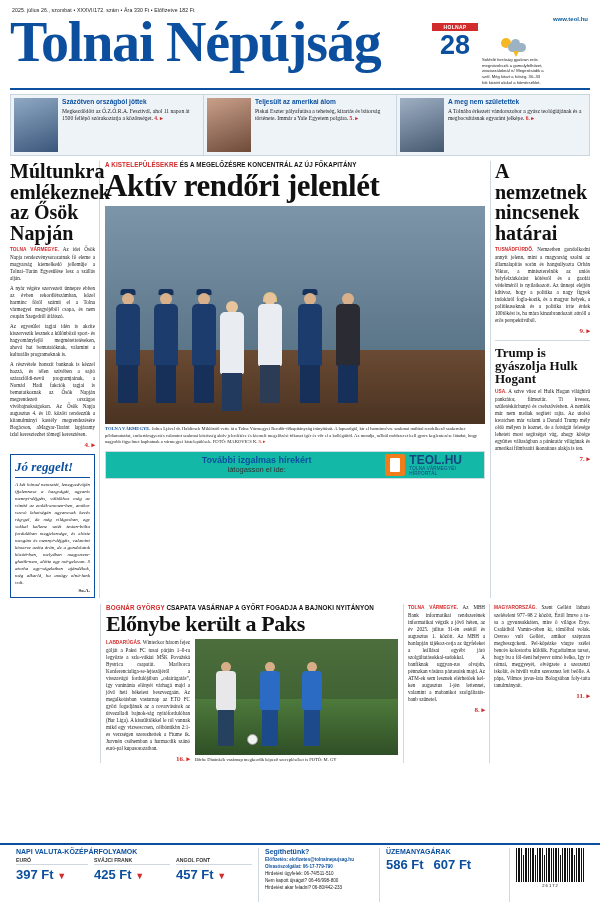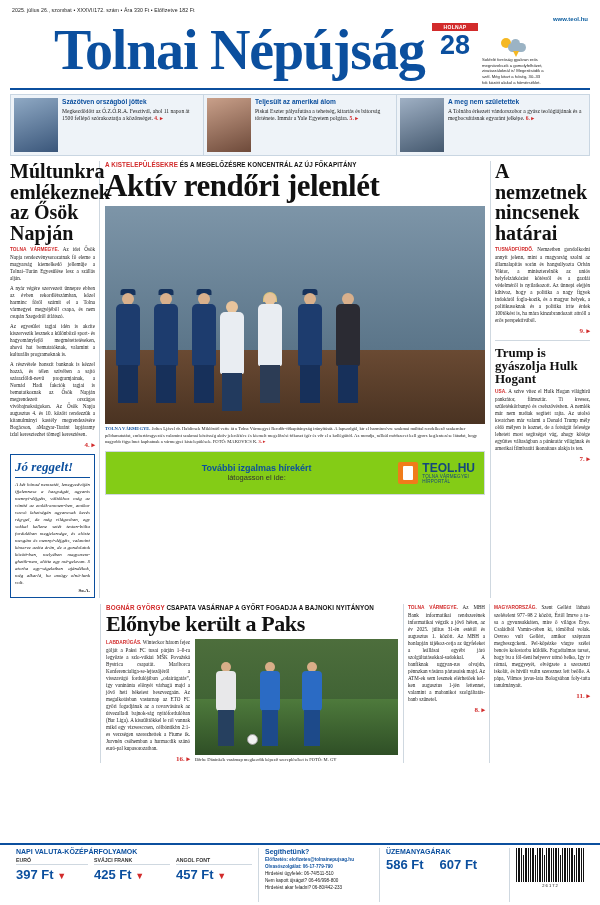--- a/index.html
+++ b/index.html
@@ -13,21 +13,21 @@
   }
   .page { position:relative; width:600px; height:905px; background:#fff; }
 
   
   .masthead { padding:4px 10px 0 10px; }
   .dateline {
     font-family:"Liberation Sans", sans-serif;
     font-size:5.2px; color:#222; letter-spacing:.1px;
     padding:3px 0 1px 2px;
   }
-  .mast-row { display:flex; align-items:center; justify-content:space-between;margin-left:44px; }
+  .mast-row { display:flex; align-items:flex-start; justify-content:space-between; }
   .mast-left { flex:1 1 auto; }
   .site-url {
     font-family:"Liberation Sans", sans-serif;
     font-size:6px; font-weight:bold; color:#0a5c9e;
     text-align:right; padding-right:2px; margin-bottom:1px;
   }
   .title {
     font-family:"Liberation Serif", serif;
     font-weight:bold; font-size:56px; line-height:0.95;
     color:#0b4f9e; letter-spacing:-1.2px;
@@ -117,22 +117,22 @@
   .jo-box { border:1px solid #0b4f9e; margin-top:5px; padding:4px; }
   .jo-title {
     font-family:"Liberation Serif", serif; font-weight:bold; font-style:italic;
     font-size:13px; color:#0b4f9e; border-bottom:1px solid #0b4f9e; padding-bottom:2px; margin-bottom:3px;
   }
   .jo-txt { font-size:5px; line-height:1.4; font-style:italic; text-align:justify; }
   .jo-sign { text-align:right; font-weight:bold; font-size:5px; margin-top:2px; }
 
   
   .teol {
-    margin:6px 0 0 0; border:1px solid #d0d8e0; background:#84cc16;
-    display:flex; align-items:center; height:44px; padding:0 9px;
+    margin:6px 0 0 0; border:1px solid #d0d8e0; background:#14b8a6;
+    display:flex; align-items:center; height:28px; padding:0 22px;
   }
   .teol-l { flex:1 1 auto; text-align:center; font-family:"Liberation Sans", sans-serif; }
   .teol-l .t1 { font-size:9px; font-weight:bold; color:#0b4f9e; }
   .teol-l .t2 { font-size:7.5px; color:#333; }
   .teol-r { display:flex; align-items:center; gap:4px; }
   .teol-logo-mark { width:20px; height:22px; background:#f07c1a; border-radius:2px; position:relative; }
   .teol-logo-mark:after { content:""; position:absolute; left:5px; top:4px; width:10px; height:14px; background:#fff; border-radius:1px; }
   .teol-name { font-family:"Liberation Sans", sans-serif; font-weight:bold; font-size:12px; color:#14477d; line-height:1; }
   .teol-sub { font-family:"Liberation Sans", sans-serif; font-size:4.6px; color:#14477d; letter-spacing:.2px; }
 
@@ -163,21 +163,21 @@
     font-family:"Liberation Sans", sans-serif; font-weight:bold;
     font-size:7px; color:#0b4f9e; margin-bottom:2px;
   }
   .cur-row { display:flex; gap:6px; }
   .cur { text-align:left; }
   .cur .c-name { font-family:"Liberation Sans", sans-serif; font-size:5.2px; font-weight:bold; color:#333; border-bottom:1px solid #cfd8e0; padding-bottom:1px; }
   .cur .c-val { font-family:"Liberation Sans", sans-serif; font-size:13px; font-weight:bold; color:#0b4f9e; margin-top:2px; }
   .arrow-down { color:#d22b2b; font-size:9px; }
   .help-txt { font-family:"Liberation Sans", sans-serif; font-size:4.6px; line-height:1.5; color:#222; }
   .help-txt .blue { color:#0b4f9e; font-weight:bold; }
-  .fuel-row { display:flex; gap:16px;align-items:flex-end; }
+  .fuel-row { display:flex; gap:10px;align-items:flex-end; }
   .fuel { font-family:"Liberation Sans", sans-serif; font-size:13px; font-weight:bold; color:#0b4f9e; }
   .barcode { display:flex; align-items:flex-end; gap:1px; height:34px; }
   .barcode i { display:block; width:1px; background:#111; height:100%; }
   .barcode i.w { width:2px; }
   .barcode i.s { height:78%; }
   .bc-num { font-family:"Liberation Sans", sans-serif; font-size:4px; text-align:center; margin-top:1px; }
 
   
   .ph-floor { position:absolute; left:0; bottom:0; width:100%; height:34%; background:linear-gradient(180deg,#6a4a33,#4a3322); }
   .ph-wall { position:absolute; left:0; top:0; width:100%; height:66%; background:linear-gradient(180deg,#7d95a8,#5b7589); }

